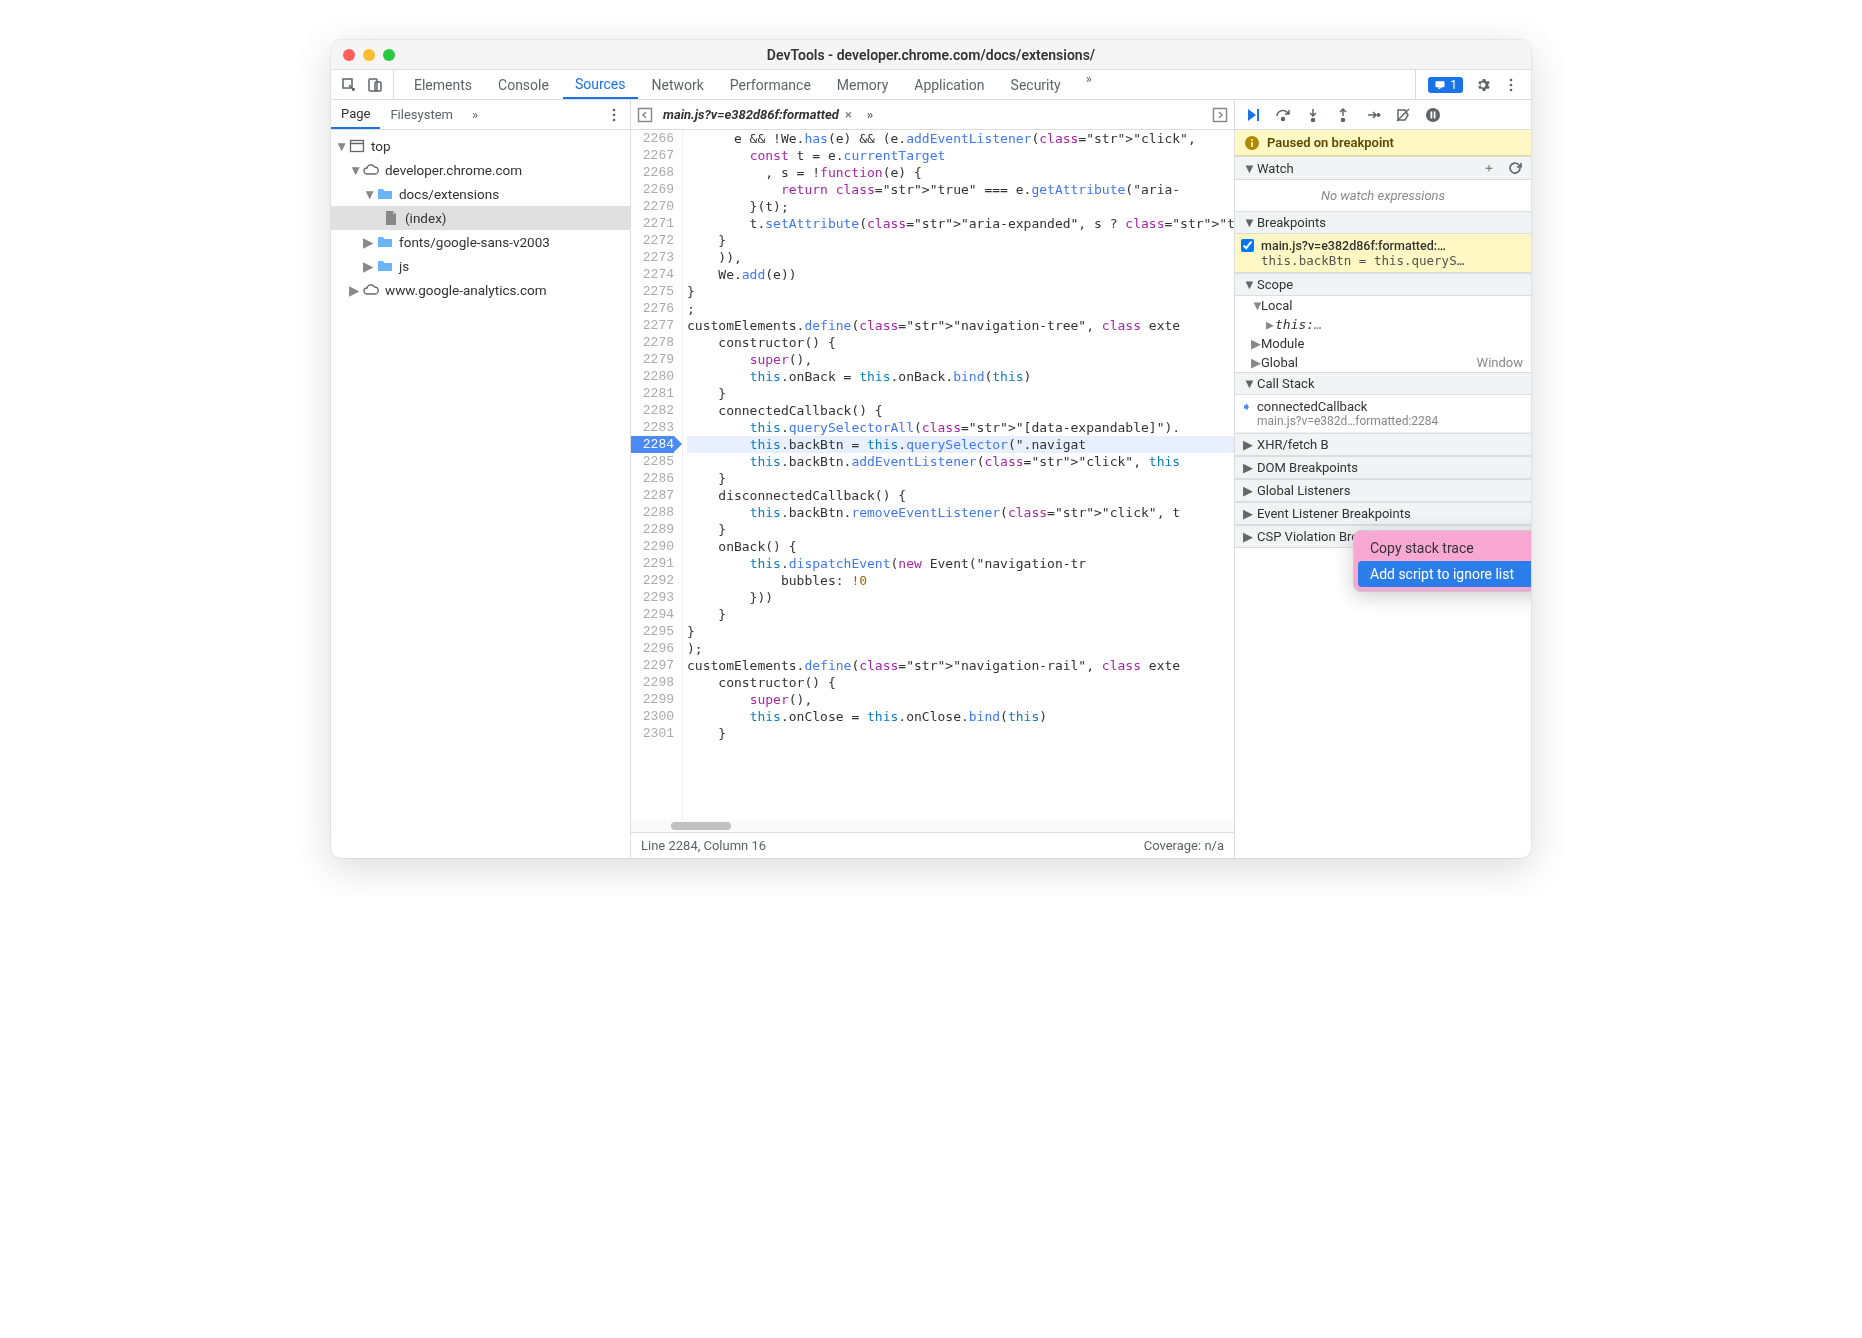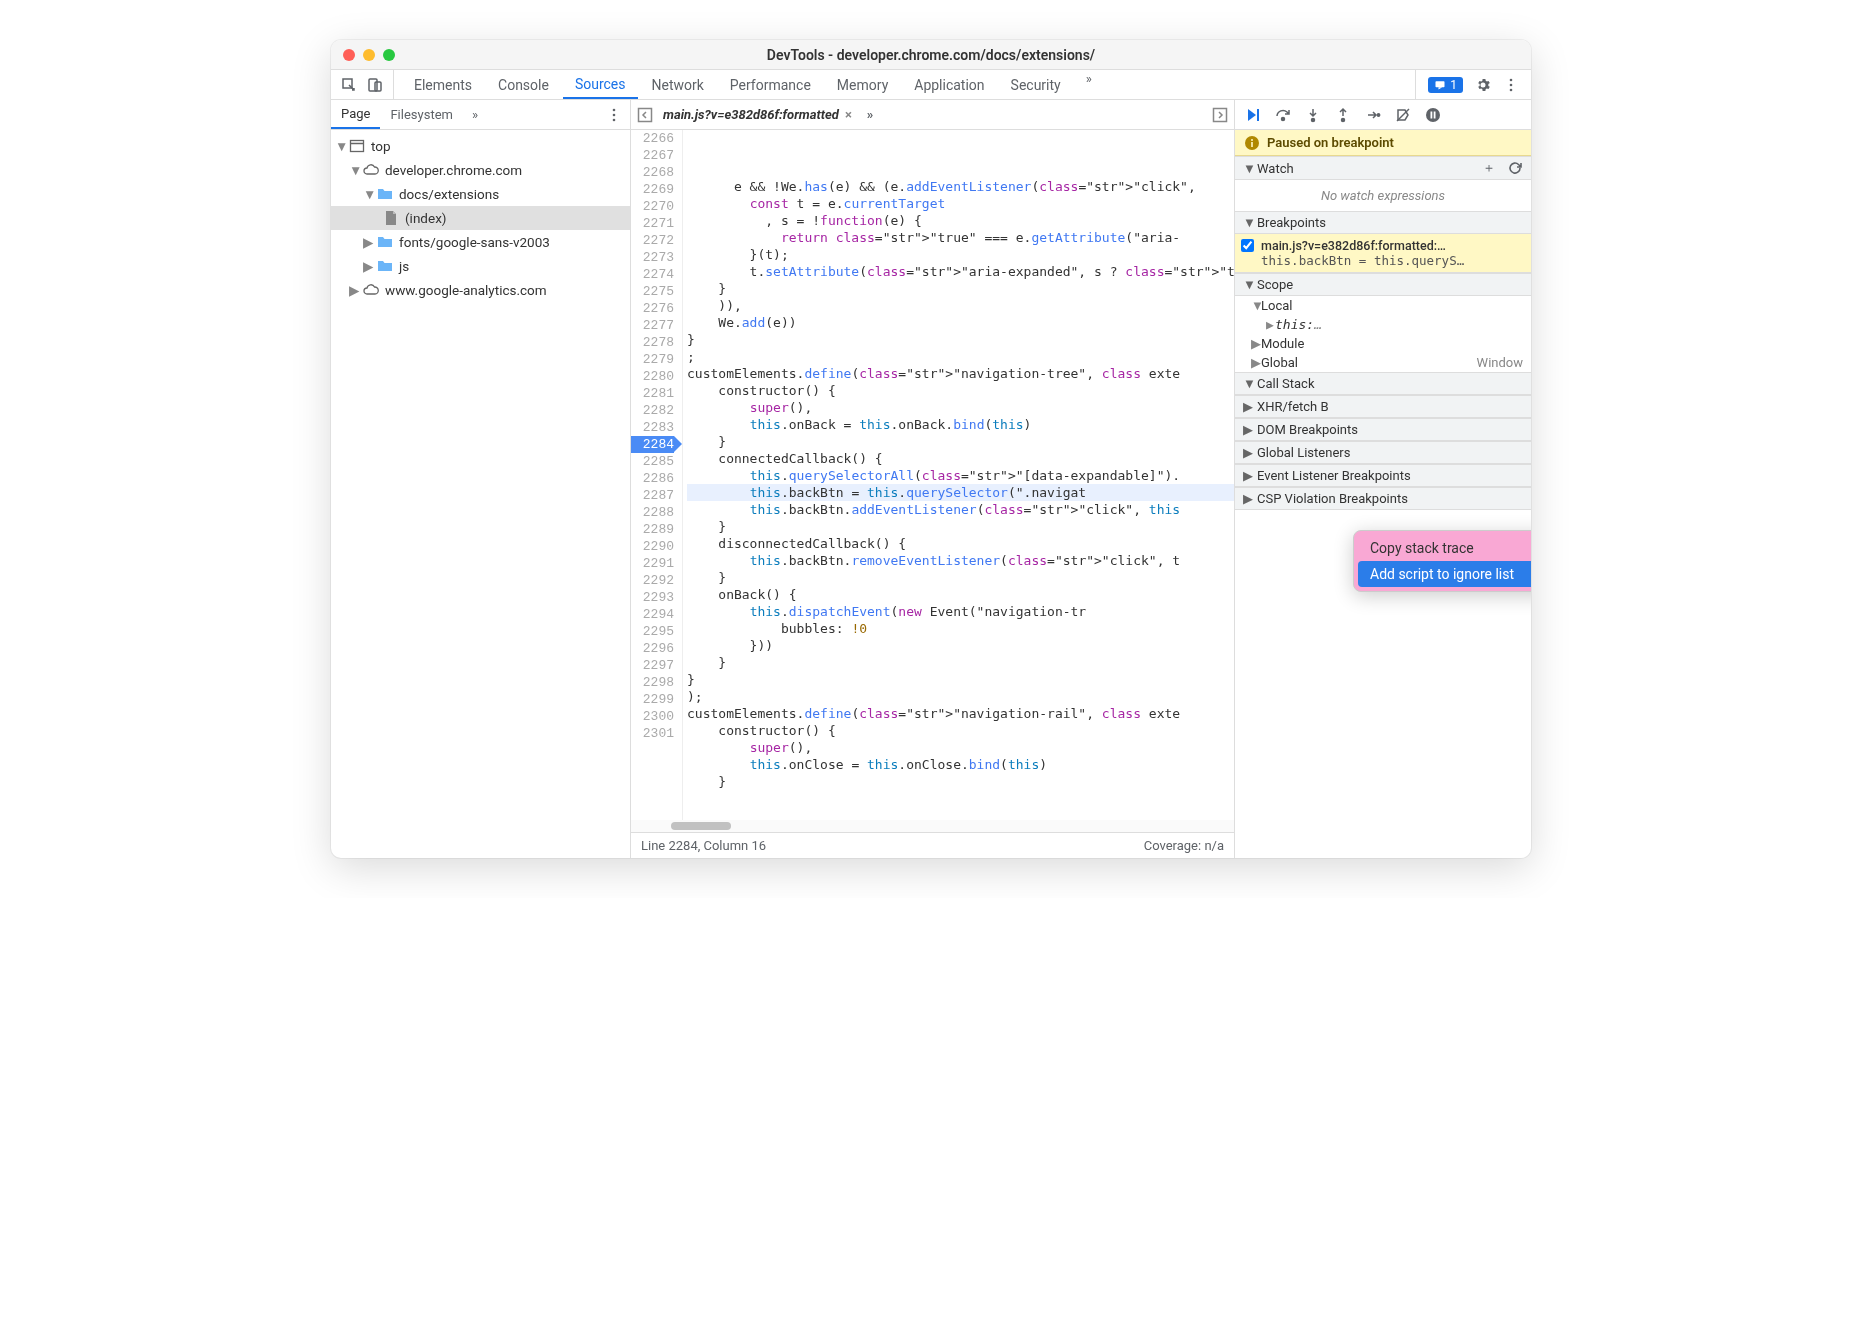--- a/index.html
+++ b/index.html
@@ -102,21 +102,21 @@
   .gutter {
     width: 52px; background:#fff; color:#aaa; text-align:right; padding-right:8px; border-right:1px solid #eee; user-select:none;
   }
   .gutter .gl { height:17px;font-family:Liberation Mono, monospace;}
   .gutter .gl.hl { background:#4a8bf5; color:#fff; position:relative;}
   .gutter .gl.hl::after {
     content:''; position:absolute; right:-8px; top:0; width:0;height:0;
     border-top:8.5px solid transparent; border-bottom:8.5px solid transparent; border-left:8px solid #4a8bf5;
   }
   .code {
-    flex:1; white-space:pre; overflow:hidden; padding-left:4px;margin-top:48px;
+    flex:1; white-space:pre; overflow:hidden; padding-left:4px;
   }
   .code .cl { height:17px;}
   .code .cl.hl { background:#e8f0fe;}
   .kw { color:#a626a4;}
   .fn { color:#4078f2;}
   .num { color:#986801;}
   .this { color:#0b7dbd;}
   .scrollbar-bottom { height:12px; background:#fafafa; display:flex; align-items:center;}
   .scrollbar-thumb { width:60px; height:8px; background:#c1c1c1; border-radius:4px; margin-left:40px;}
   .statusbar { height:26px; border-top:1px solid #ddd; display:flex; align-items:center; padding:0 10px; font-size:13px; color:#5f6368; justify-content:space-between;}
@@ -471,20 +471,24 @@
             <span class="tri">▶</span>
             <span>Global</span>
             <span class="val">Window</span>
           </div>
       </div>
 
       <div class="section-hdr">
           <span class="tri">▼</span>
           <span>Call Stack</span>
         </div>
+      <div class="callstack-item active">
+        <div class="fname">connectedCallback</div>
+        <div class="loc">main.js?v=e382d…formatted:2284</div>
+      </div>
 
       <div class="section-hdr">
           <span class="tri">▶</span>
           <span>XHR/fetch B</span>
         </div>
       <div class="section-hdr">
           <span class="tri">▶</span>
           <span>DOM Breakpoints</span>
         </div>
       <div class="section-hdr">

